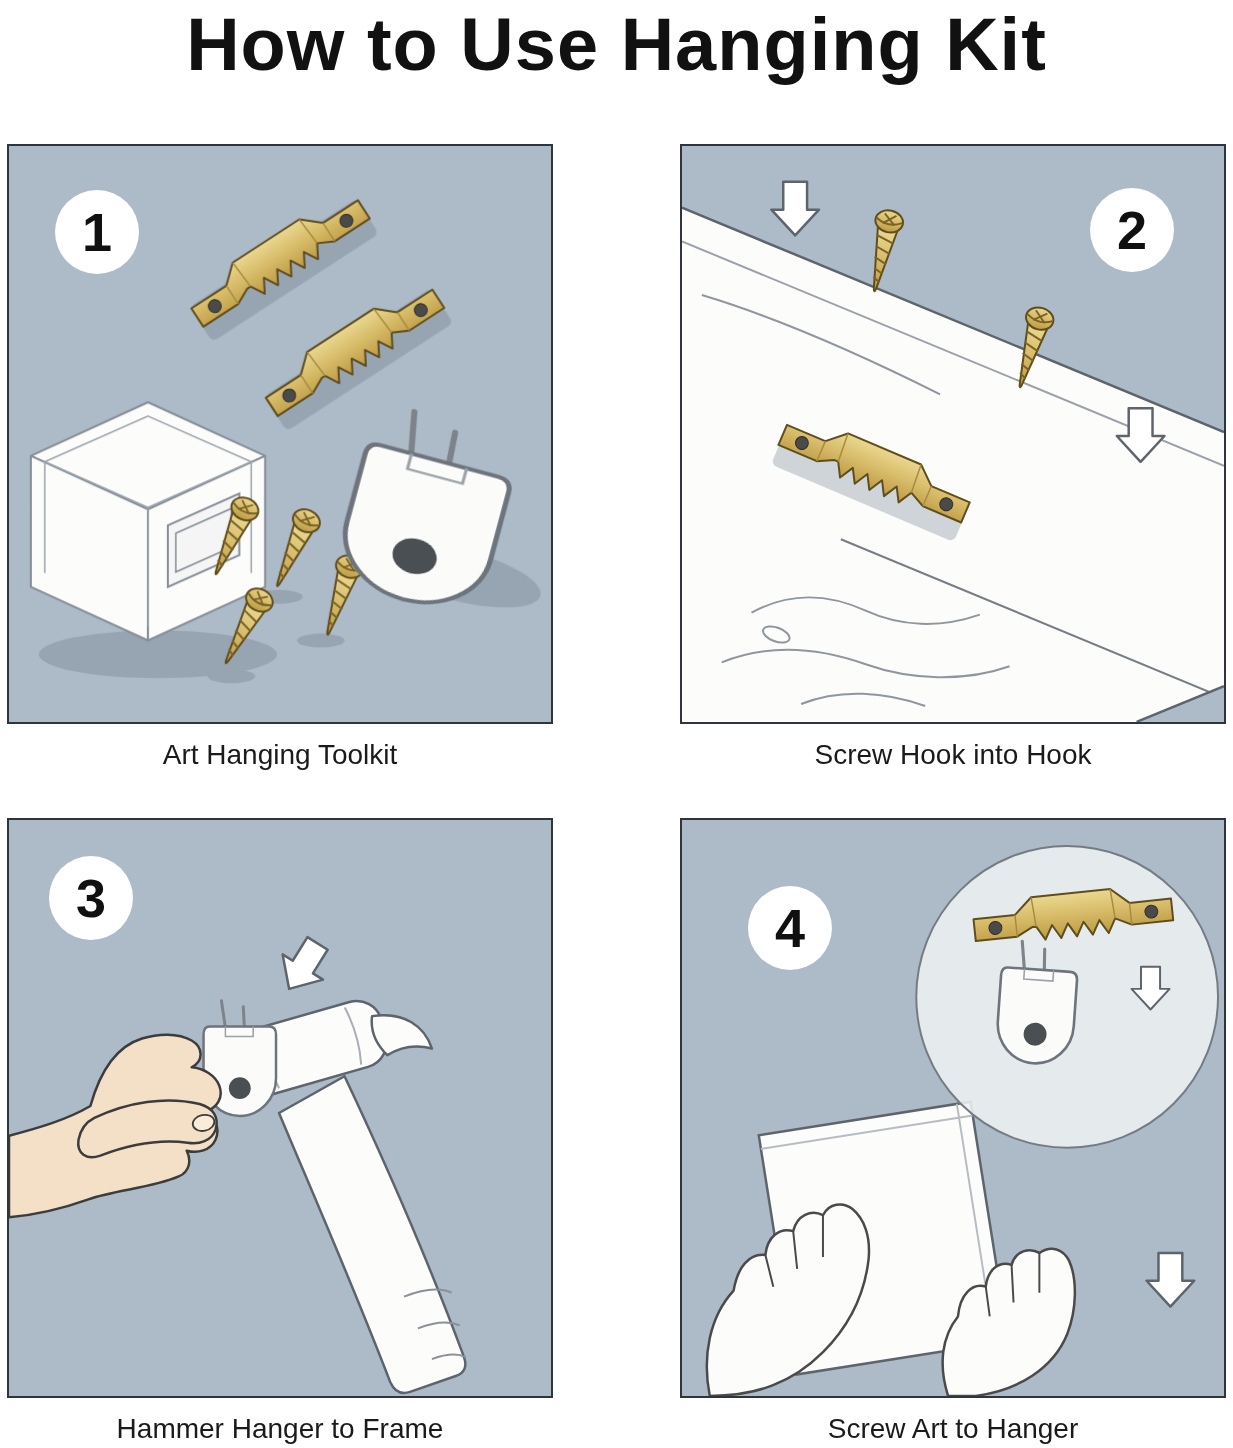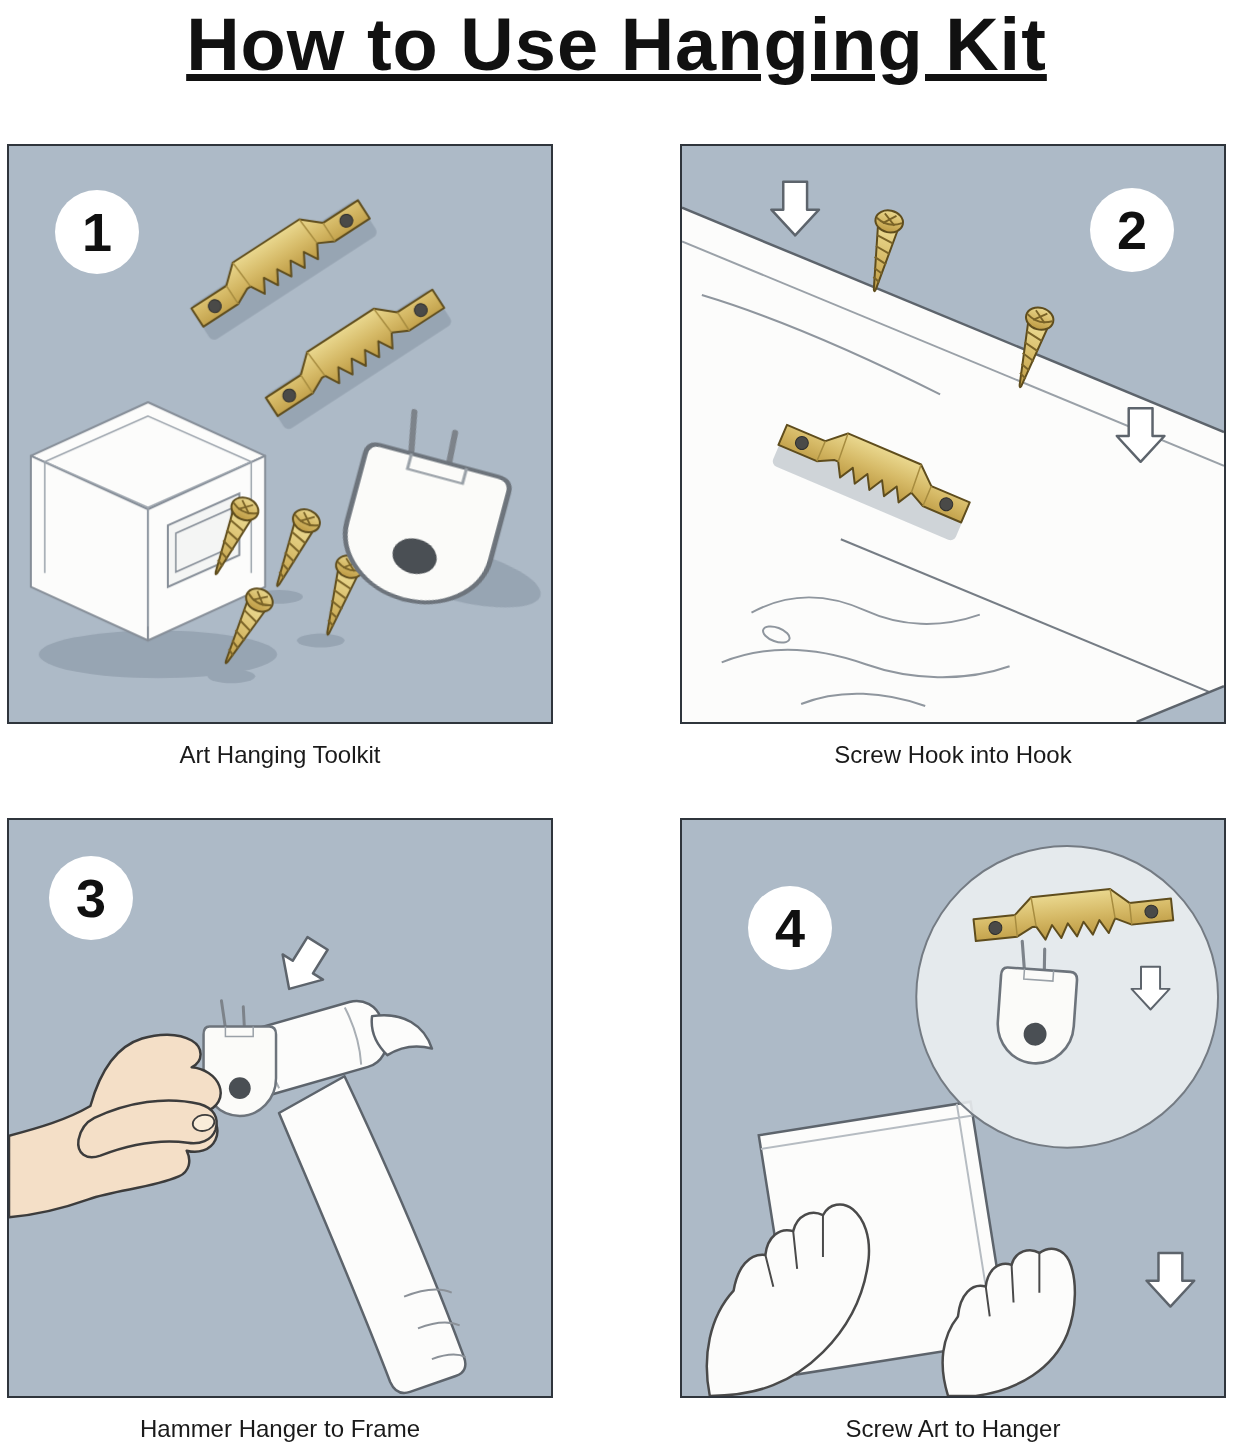--- a/index.html
+++ b/index.html
@@ -4,21 +4,21 @@
 <style>
   html,body { margin:0; padding:0; background:#ffffff; }
   .page {
     width:1233px; height:1448px; background:#ffffff;
     font-family:"Liberation Sans", sans-serif;
     position:relative; overflow:hidden;
   }
   .title {
     margin:0; padding-top:2px;
     text-align:center; font-size:74px; line-height:86px;
-    font-weight:600; color:#111111; letter-spacing:1px;text-decoration:underline;
+    font-weight:600; color:#111111; letter-spacing:1px;
   }
   .grid {
     display:grid;
     grid-template-columns:546px 546px;
     justify-content:space-between;
     row-gap:44px;
     padding:0 7px;
     margin-top:56px;
   }
   .step { text-align:center; }
@@ -31,21 +31,21 @@
     position:absolute; width:84px; height:84px; border-radius:50%;
     background:#ffffff; color:#101010;
     display:flex; align-items:center; justify-content:center;
     font-size:54px; font-weight:700;
   }
   .badge.p1 { left:46px;  top:44px; }
   .badge.p2 { left:408px; top:42px; }
   .badge.p3 { left:40px;  top:36px; }
   .badge.p4 { left:66px;  top:66px; }
   .caption {
-    margin:12px 0 0; font-size:24px; line-height:38px;
+    margin:12px 0 0; font-size:28px; line-height:38px;
     color:#1a1a1a; font-weight:400;
   }
 </style>
 </head>
 <body>
 
 <div class="page">
 
   <h1 class="title">How to Use Hanging Kit</h1>
 

